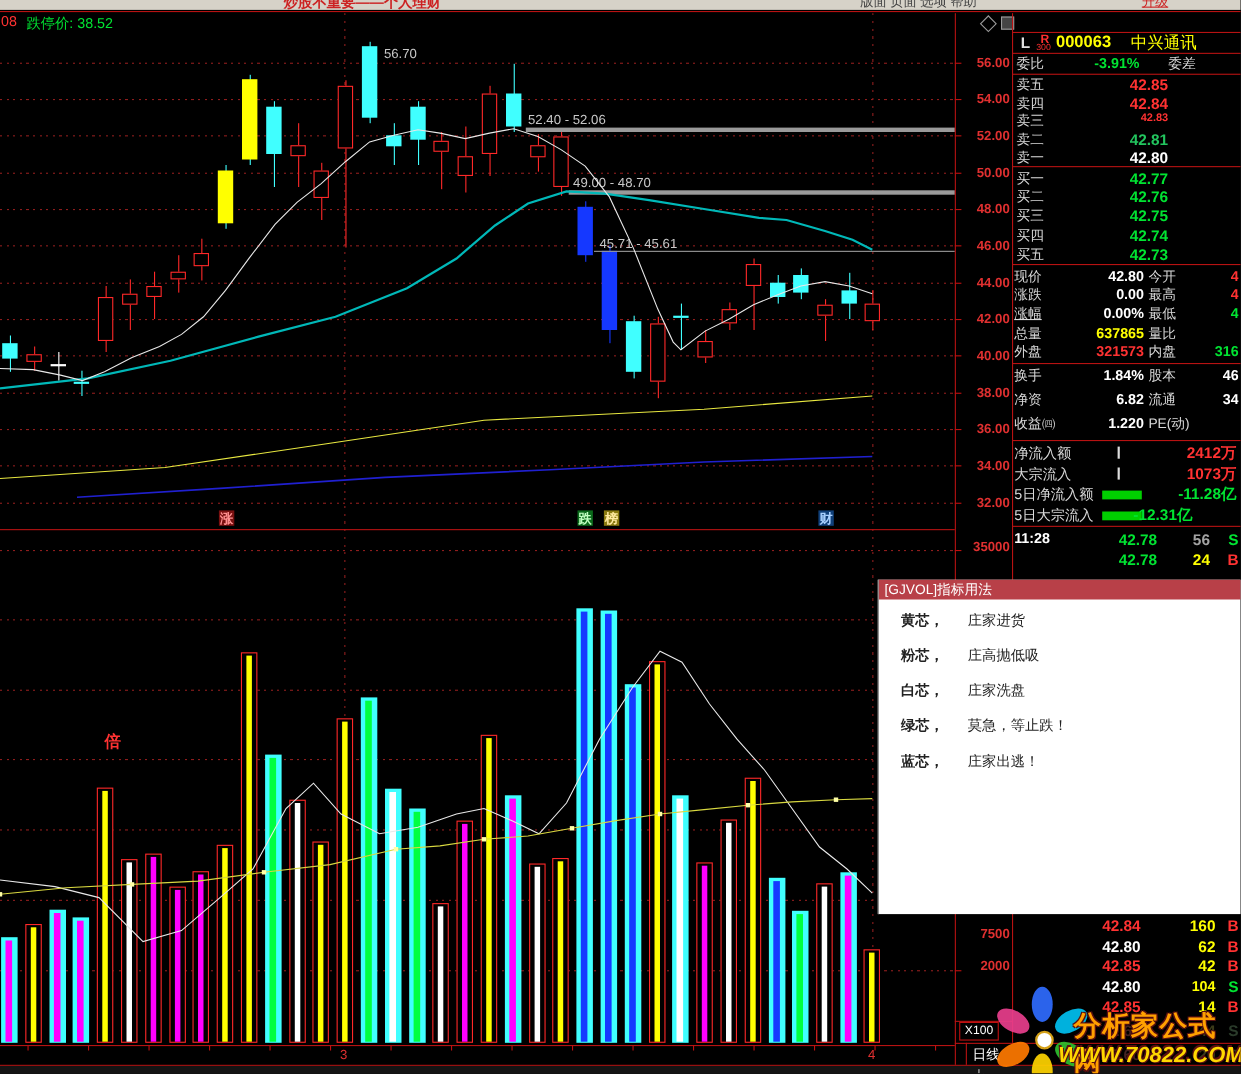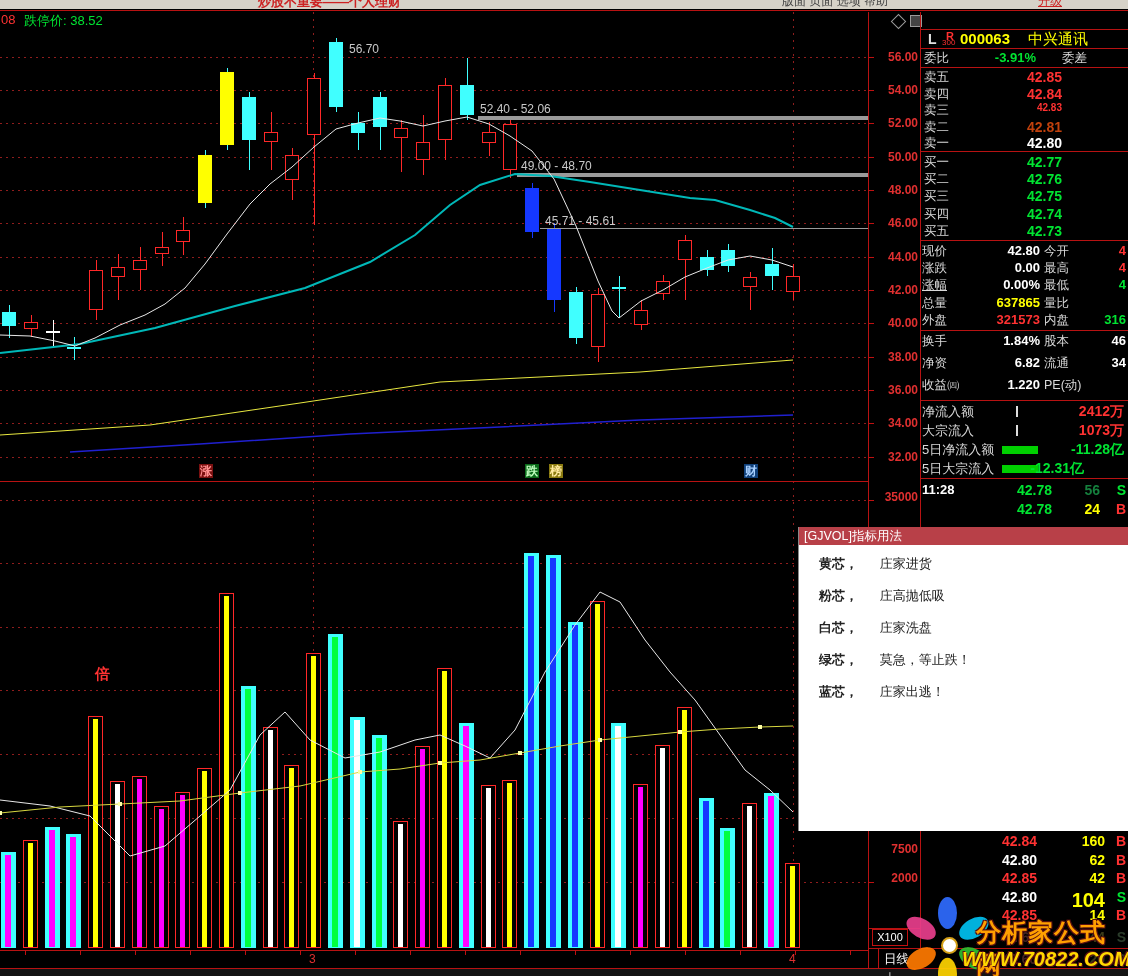--- a/index.html
+++ b/index.html
@@ -319,21 +319,21 @@
       <div class="abs" style="left:920px;top:85.6px;width:208px;height:16px;">
         <span class="lbl" style="position:absolute;left:4px;">卖四</span>
   <span class="val" style="position:absolute;right:66px;color:#ff3232;font-size:14px;">42.84</span>
       </div>
       <div class="abs" style="left:920px;top:102.2px;width:208px;height:16px;">
         <span class="lbl" style="position:absolute;left:4px;">卖三</span>
   <span class="val" style="position:absolute;right:66px;color:#ff3232;font-size:10px;">42.83</span>
       </div>
       <div class="abs" style="left:920px;top:118.80000000000001px;width:208px;height:16px;">
         <span class="lbl" style="position:absolute;left:4px;">卖二</span>
-  <span class="val" style="position:absolute;right:66px;color:#c2410c;font-size:14px;">42.81</span>
+  <span class="val" style="position:absolute;right:66px;color:#22c55e;font-size:14px;">42.81</span>
       </div>
       <div class="abs" style="left:920px;top:135.4px;width:208px;height:16px;">
         <span class="lbl" style="position:absolute;left:4px;">卖一</span>
   <span class="val" style="position:absolute;right:66px;color:#ffffff;font-size:14px;">42.80</span>
       </div>
       <div class="abs hline" style="left:920px;top:151px;width:208px;"></div>
       <div class="abs" style="left:920px;top:154px;width:208px;height:16px;">
         <span class="lbl" style="position:absolute;left:4px;">买一</span>
   <span class="val" style="position:absolute;right:66px;color:#00e432;font-size:14px;">42.77</span>
       </div>
@@ -421,21 +421,21 @@
       </div>
       <div class="abs" style="left:920px;top:460px;width:168px;height:18px;">
         <span class="lbl" style="position:absolute;left:2px;font-size:13px;">5日大宗流入</span>
         <span style="position:absolute;left:82px;top:5px;width:36px;height:8px;background:#00d000;"></span>
   <span class="val" style="position:absolute;right:4px;color:#00e432;font-size:14px;">-12.31亿</span>
       </div>
       <div class="abs hline" style="left:920px;top:478px;width:208px;"></div>
       <div class="abs" style="left:920px;top:482px;width:208px;height:18px;">
         <span style="position:absolute;left:2px;color:#fff;font-size:13px;font-weight:bold;">11:28</span>
   <span class="val" style="position:absolute;left:58px;width:74px;text-align:right;color:#00e432;font-size:14px;">42.78</span>
-  <span class="val" style="position:absolute;left:140px;width:40px;text-align:right;color:#15803d;font-size:14px;">56</span>
+  <span class="val" style="position:absolute;left:140px;width:40px;text-align:right;color:#a3a3a3;font-size:14px;">56</span>
   <span class="val" style="position:absolute;right:2px;color:#00e432;font-size:14px;">S</span>
       </div>
       <div class="abs" style="left:920px;top:501px;width:208px;height:18px;">
         <span style="position:absolute;left:2px;color:#fff;font-size:13px;font-weight:bold;"></span>
   <span class="val" style="position:absolute;left:58px;width:74px;text-align:right;color:#00e432;font-size:14px;">42.78</span>
   <span class="val" style="position:absolute;left:140px;width:40px;text-align:right;color:#ffff00;font-size:14px;">24</span>
   <span class="val" style="position:absolute;right:2px;color:#ff3232;font-size:14px;">B</span>
       </div>
       <div class="abs" style="left:920px;top:833px;width:208px;height:18px;">
         <span class="val" style="position:absolute;left:40px;width:77px;text-align:right;color:#ff3232;font-size:14px;">42.84</span>
@@ -447,21 +447,21 @@
   <span class="val" style="position:absolute;left:130px;width:55px;text-align:right;color:#ffff00;font-size:14px;">62</span>
   <span class="val" style="position:absolute;right:2px;color:#ff3232;font-size:14px;">B</span>
       </div>
       <div class="abs" style="left:920px;top:870px;width:208px;height:18px;">
         <span class="val" style="position:absolute;left:40px;width:77px;text-align:right;color:#ff3232;font-size:14px;">42.85</span>
   <span class="val" style="position:absolute;left:130px;width:55px;text-align:right;color:#ffff00;font-size:14px;">42</span>
   <span class="val" style="position:absolute;right:2px;color:#ff3232;font-size:14px;">B</span>
       </div>
       <div class="abs" style="left:920px;top:888.5px;width:208px;height:18px;">
         <span class="val" style="position:absolute;left:40px;width:77px;text-align:right;color:#ffffff;font-size:14px;">42.80</span>
-  <span class="val" style="position:absolute;left:130px;width:55px;text-align:right;color:#ffff00;font-size:20px;">104</span>
+  <span class="val" style="position:absolute;left:130px;width:55px;text-align:right;color:#ffff00;font-size:13px;">104</span>
   <span class="val" style="position:absolute;right:2px;color:#00e432;font-size:14px;">S</span>
       </div>
       <div class="abs" style="left:920px;top:907px;width:208px;height:18px;">
         <span class="val" style="position:absolute;left:40px;width:77px;text-align:right;color:#ff3232;font-size:14px;">42.85</span>
   <span class="val" style="position:absolute;left:130px;width:55px;text-align:right;color:#ffff00;font-size:14px;">14</span>
   <span class="val" style="position:absolute;right:2px;color:#ff3232;font-size:14px;">B</span>
       </div>
       <div class="abs" style="left:920px;top:929px;width:208px;height:18px;">
         <span class="val" style="position:absolute;left:40px;width:77px;text-align:right;color:#884444;opacity:.5;font-size:14px;">42.60</span>
   <span class="val" style="position:absolute;left:130px;width:55px;text-align:right;color:#777733;opacity:.5;font-size:14px;">44</span>

